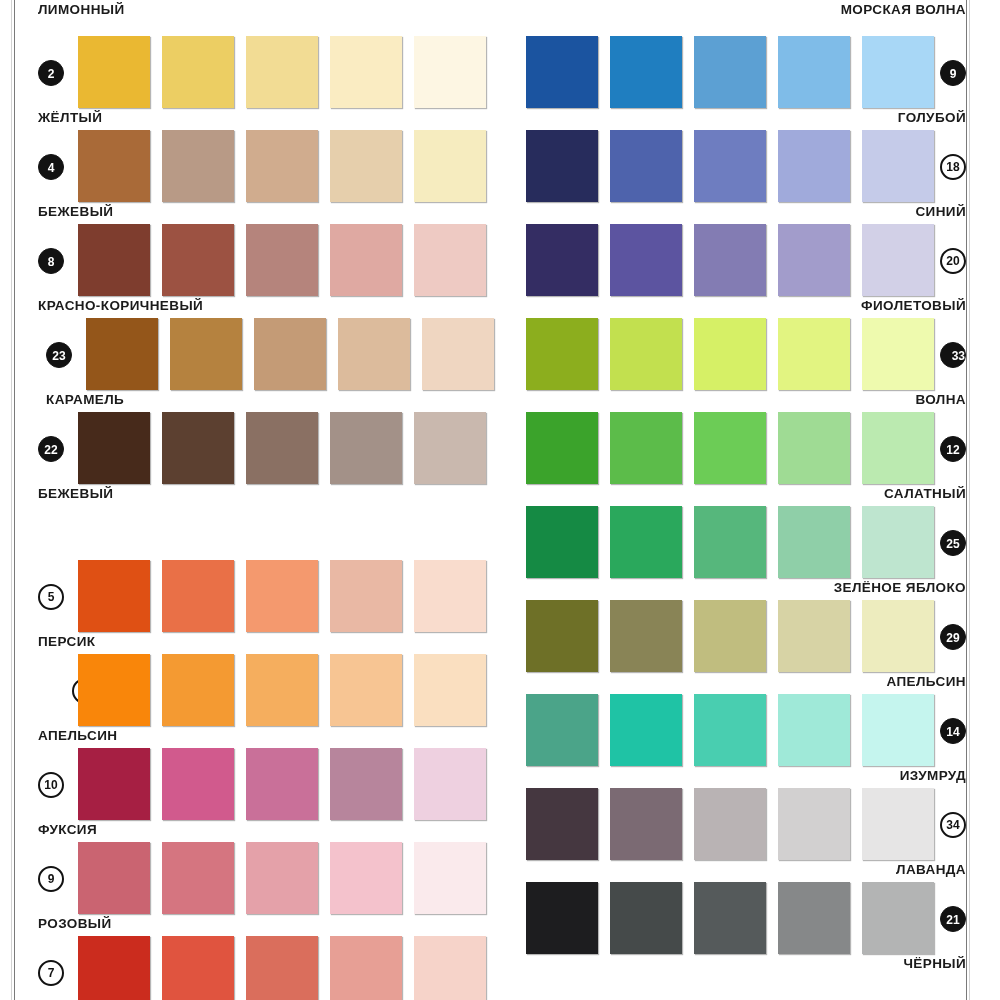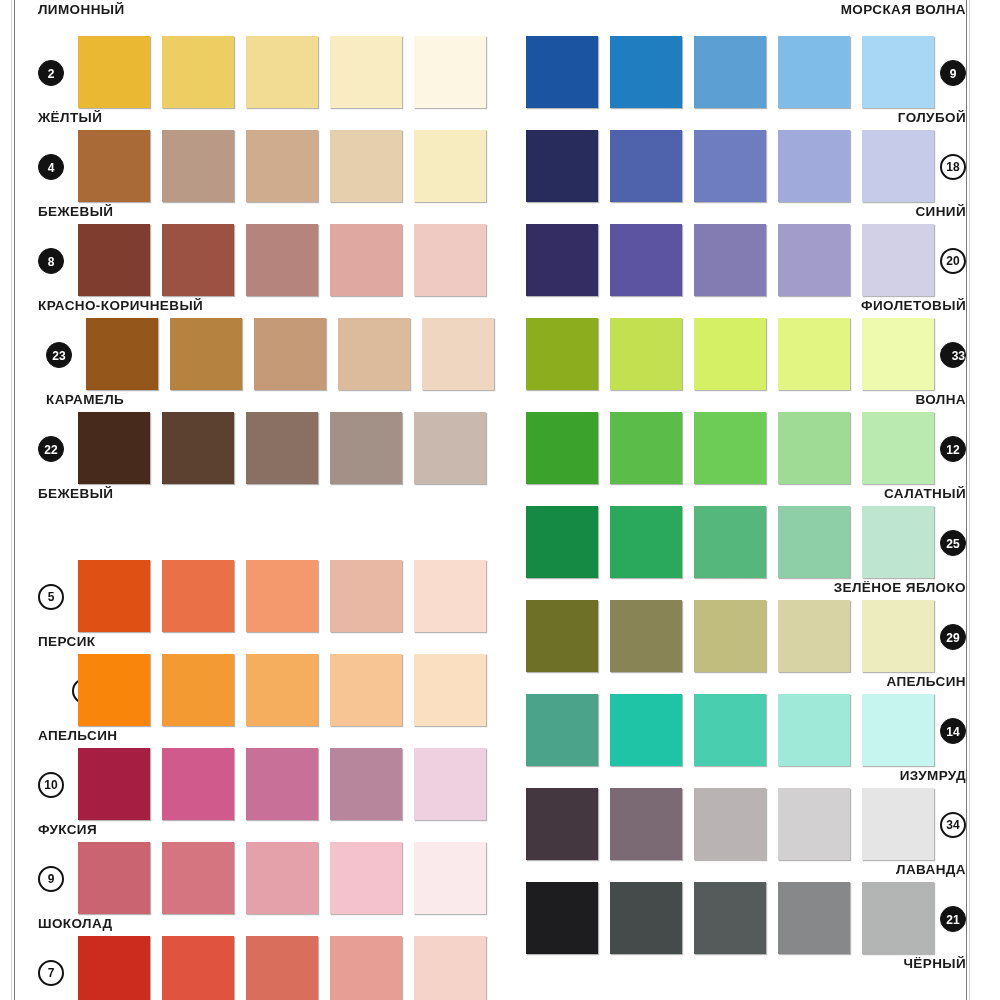--- a/index.html
+++ b/index.html
@@ -226,21 +226,21 @@
         </div>
         <div class="row" style="position: absolute; top: 820px; left: 0px; width: 460px;">
           <div class="badge outline" style="left: 22px;">9</div>
           <div class="swatches" style="left: 62px;">
             <div class="swatch s0" title="#ca6471" style="background: rgb(202, 100, 113);"></div>
             <div class="swatch s1" title="#d57580" style="background: rgb(213, 117, 128);"></div>
             <div class="swatch s2" title="#e4a1a9" style="background: rgb(228, 161, 169);"></div>
             <div class="swatch s3" title="#f4c2cc" style="background: rgb(244, 194, 204);"></div>
             <div class="swatch s4" title="#faeaec" style="background: rgb(250, 234, 236);"></div>
           </div>
-          <div class="label bottom" style="left: 22px;">ШОКОЛАД</div>
+          <div class="label bottom" style="left: 22px;">РОЗОВЫЙ</div>
         </div>
         <div class="row" style="position: absolute; top: 914px; left: 0px; width: 460px;">
           <div class="badge outline" style="left: 22px;">7</div>
           <div class="swatches" style="left: 62px;">
             <div class="swatch s0" title="#cb2c1e" style="background: rgb(203, 44, 30);"></div>
             <div class="swatch s1" title="#e0543f" style="background: rgb(224, 84, 63);"></div>
             <div class="swatch s2" title="#da6e5c" style="background: rgb(218, 110, 92);"></div>
             <div class="swatch s3" title="#e79f95" style="background: rgb(231, 159, 149);"></div>
             <div class="swatch s4" title="#f6d3c9" style="background: rgb(246, 211, 201);"></div>
           </div>

